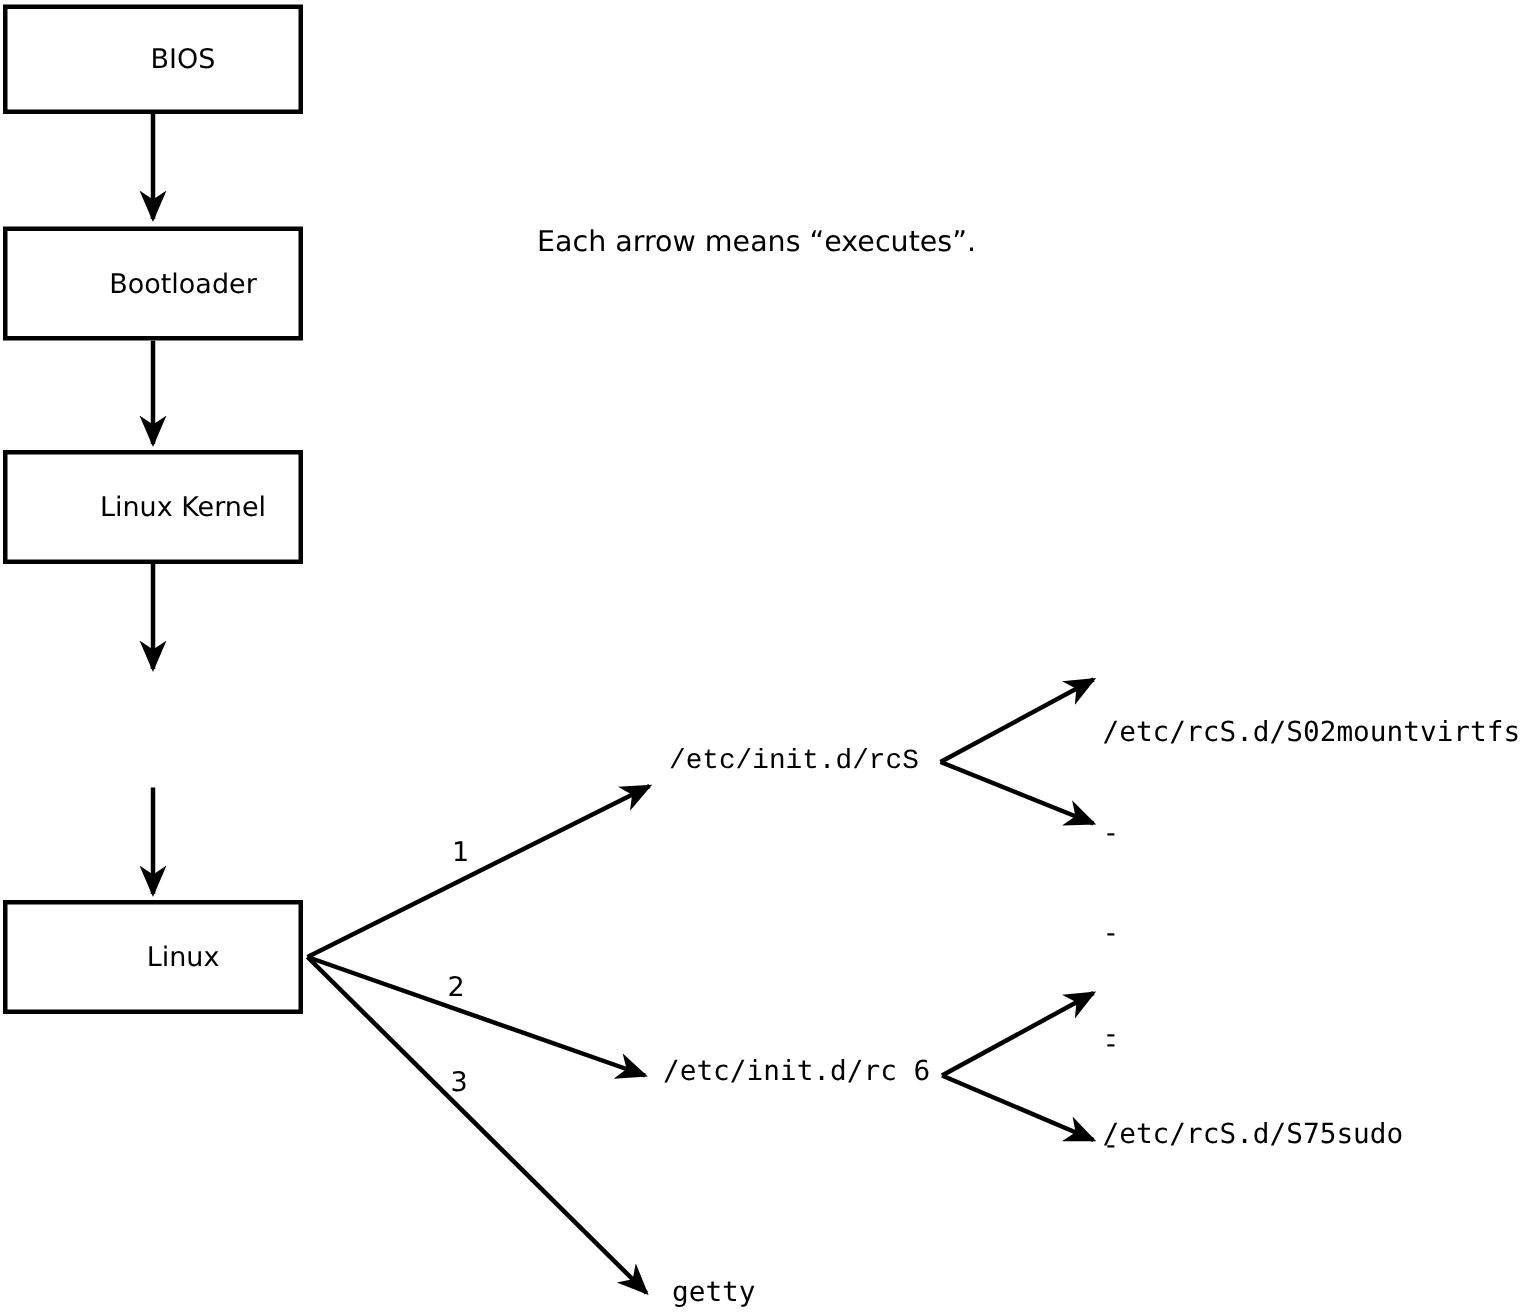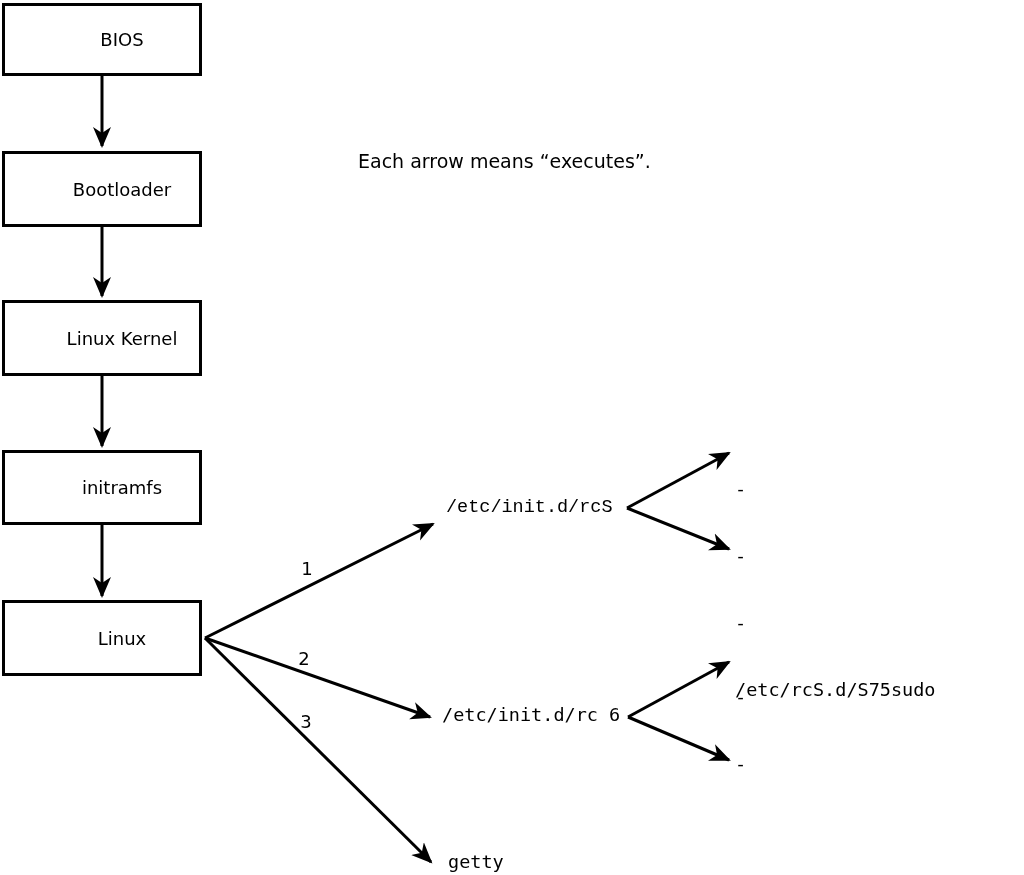--- a/index.html
+++ b/index.html
@@ -111,38 +111,36 @@
 
   <div class="flowbox box-bios">
     <span>BIOS</span>
   </div>
   <div class="flowbox box-bootloader">
     <span>Bootloader</span>
   </div>
   <div class="flowbox box-kernel">
     <span>Linux Kernel</span>
   </div>
-  <div class="flowbox box-initramfs">
-    <span>initramfs</span>
-  </div>
   <div class="flowbox box-init">
     <span>Linux</span>
   </div>
 
   <div class="caption">Each arrow means “executes”.</div>
 
   <div class="arrow-num num-1">1</div>
   <div class="arrow-num num-2">2</div>
   <div class="arrow-num num-3">3</div>
 
   <div class="mono t-rcS">/etc/init.d/rcS</div>
   <div class="mono t-rc2">/etc/init.d/rc 6</div>
   <div class="mono t-getty">getty</div>
 
   <div class="child-list list-rcS">
+    <div>/etc/rcS.d/S02mountvirtfs</div>
     <div>-</div>
     <div>-</div>
     <div>-</div>
     <div>/etc/rcS.d/S75sudo</div>
   </div>
 
   <div class="child-list list-rc2">
     <div>-</div>
     <div>-</div>
     

